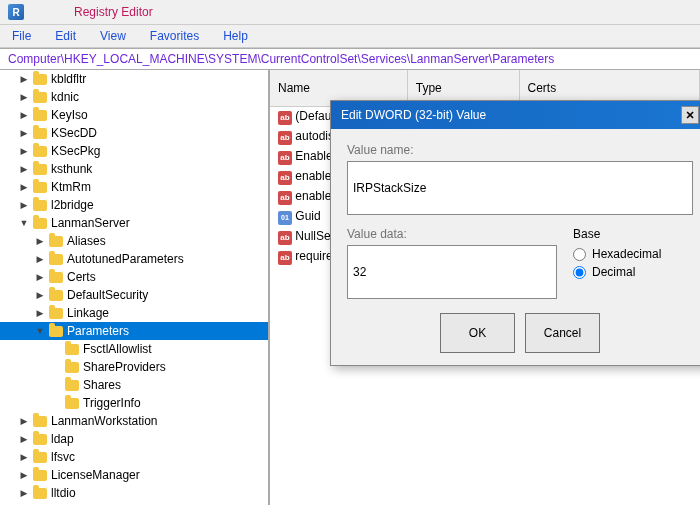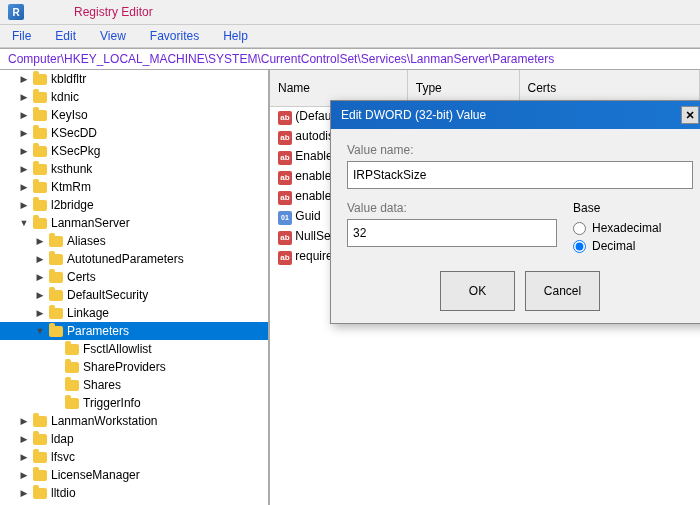--- a/index.html
+++ b/index.html
@@ -195,21 +195,21 @@
     .dialog-body {
       padding: 14px 16px 12px;
     }
     .dialog-label {
       font-size: 12px; margin-bottom: 4px; color: #737373;
     }
     .dialog-input {
       width: 100%;
       border: 1px solid #888;
       background: #fff;
-      padding: 6px 5px;
+      padding: 19px 5px;
       font-size: 12px;
       margin-bottom: 12px;
       outline: none;
     }
     .dialog-row {
       display: flex; gap: 16px; align-items: flex-start;
     }
     .dialog-data-section { flex: 1; }
     .dialog-base-section {
       min-width: 120px;

